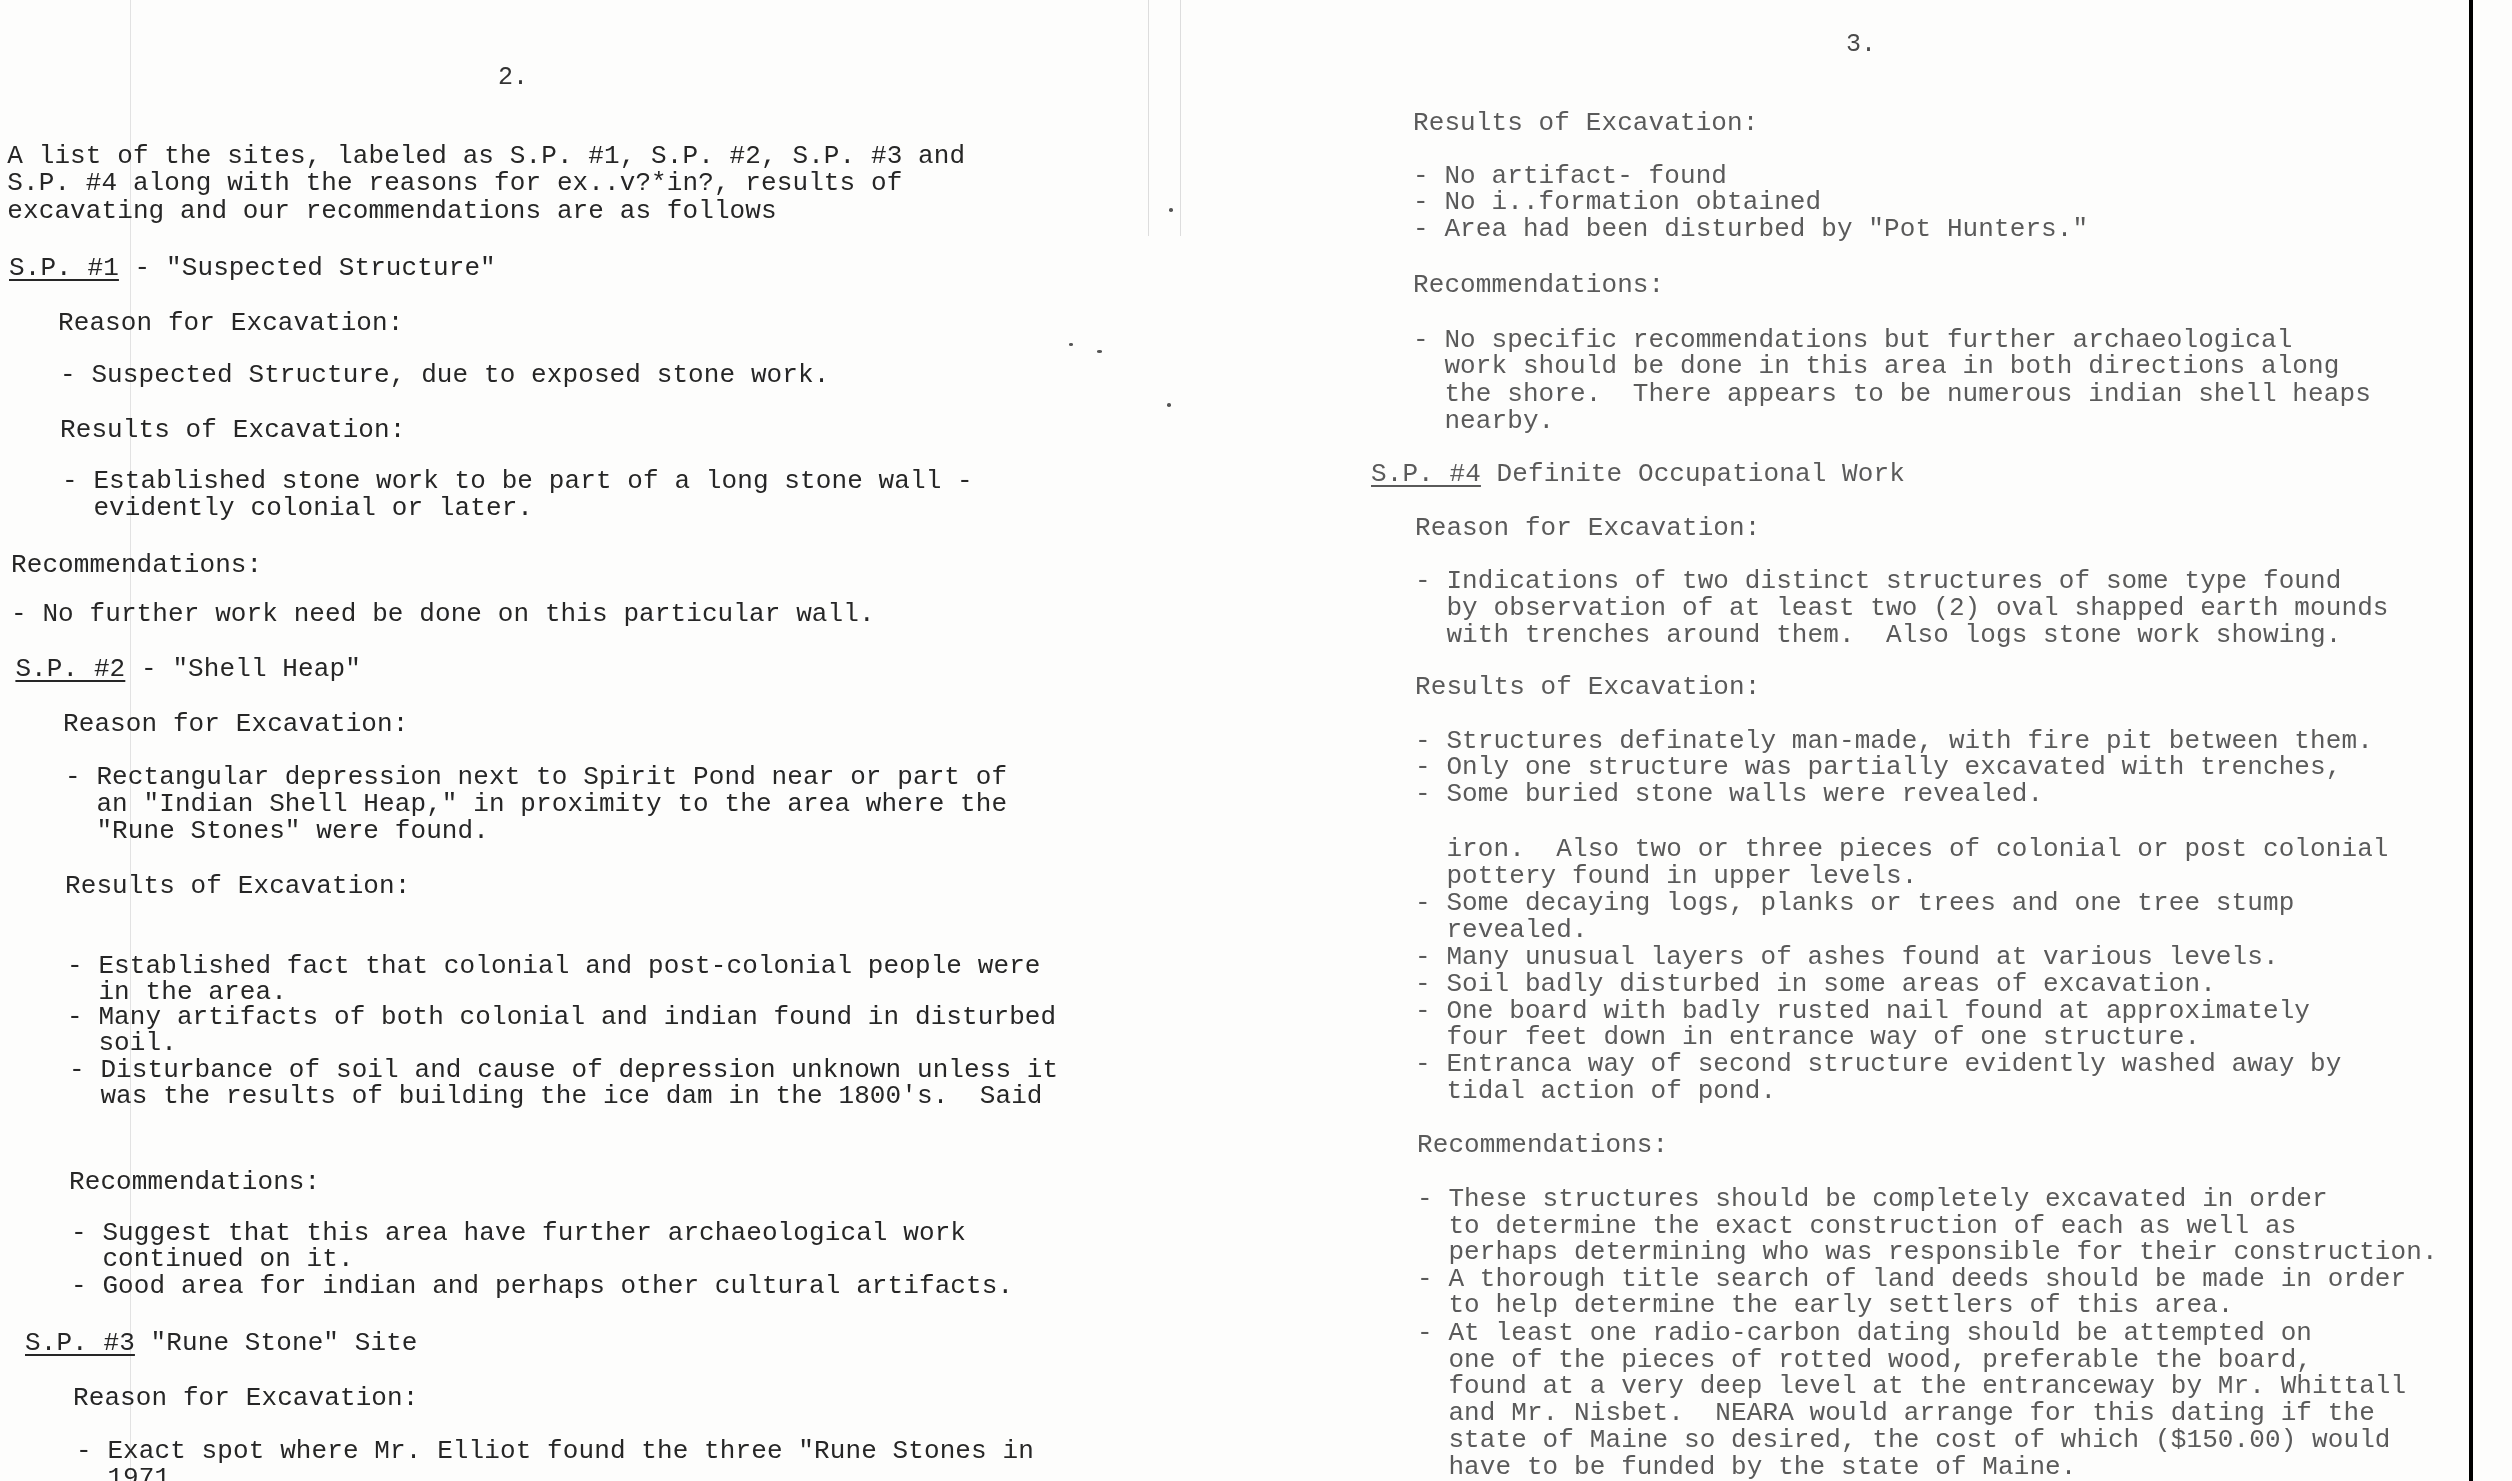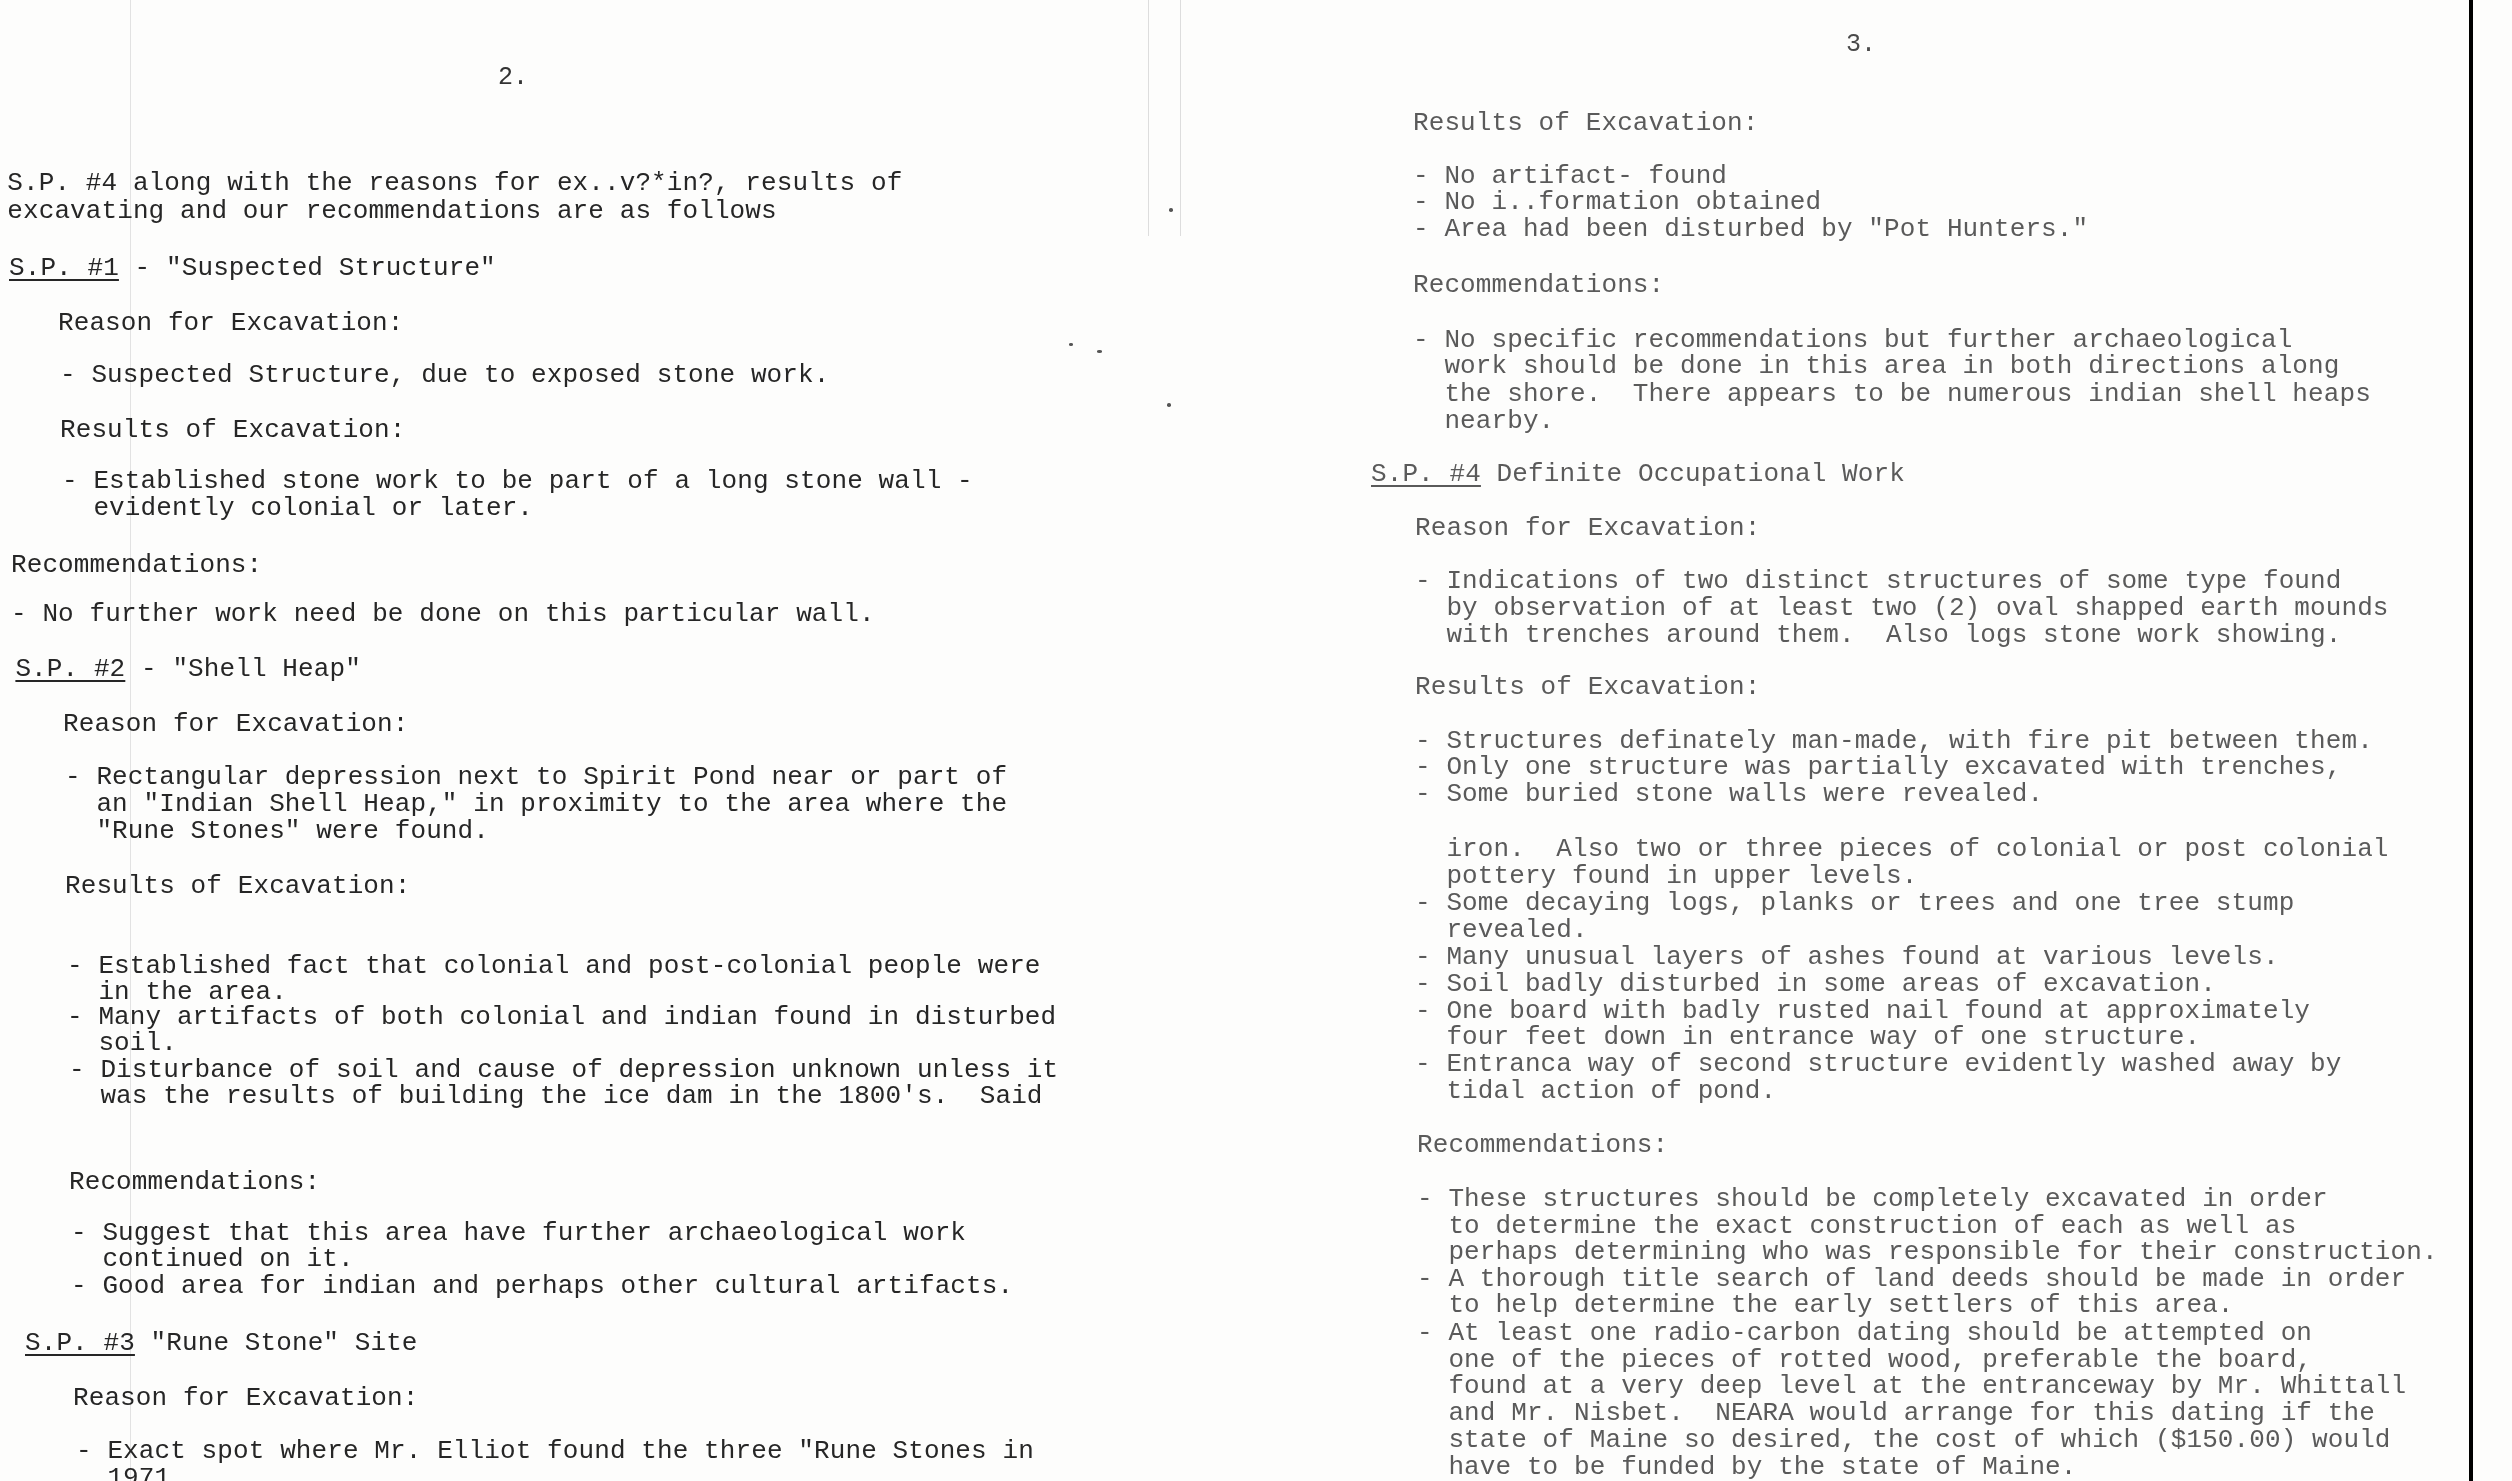--- a/index.html
+++ b/index.html
@@ -20,20 +20,21 @@
   .speck { position:absolute; background:#555; border-radius:50%; }
 </style>
 </head>
 <body>
 
 <div class="page page-left">
   <div class="fold" style="left:130px;top:0;height:1482px;opacity:.5"></div>
 
   <div class="pgnum" style="left:498px;top:63px">2.</div>
 
+  <div class="ln" style="left:7.3px;top:143px">A list of the sites, labeled as S.P. #1, S.P. #2, S.P. #3 and</div>
   <div class="ln" style="left:7.3px;top:170px">S.P. #4 along with the reasons for ex..v?*in?, results of</div>
   <div class="ln" style="left:7.3px;top:198px">excavating and our recommendations are as follows</div>
 
   <div class="ln" style="left:9px;top:255px"><span class="u">S.P. #1</span><span> - "Suspected Structure"</span></div>
   <div class="ln" style="left:58px;top:310px">Reason for Excavation:</div>
   <div class="ln" style="left:60px;top:362px">- Suspected Structure, due to exposed stone work.</div>
   <div class="ln" style="left:60px;top:417px">Results of Excavation:</div>
   <div class="ln" style="left:62px;top:468px">- Established stone work to be part of a long stone wall -</div>
   <div class="ln" style="left:62px;top:495px">  evidently colonial or later.</div>
   <div class="ln" style="left:11px;top:552px">Recommendations:</div>

